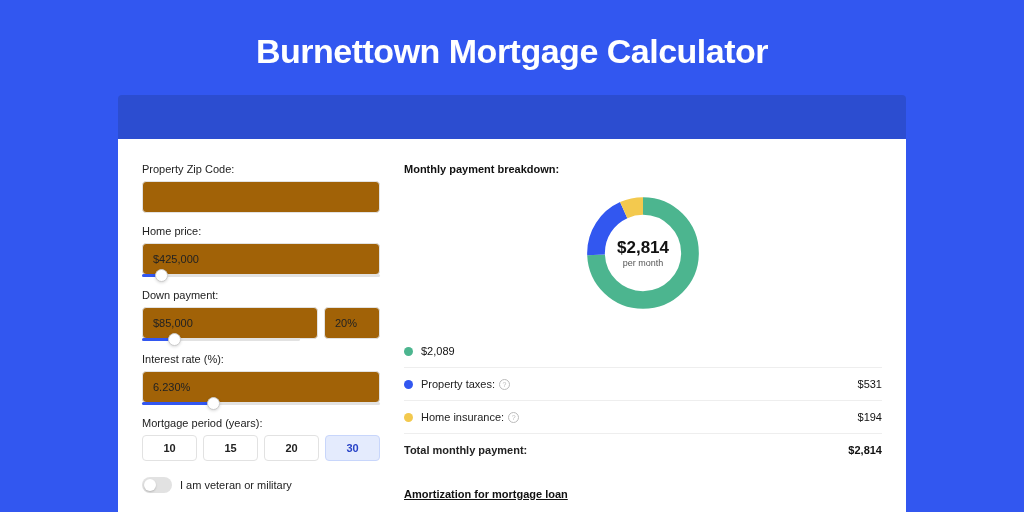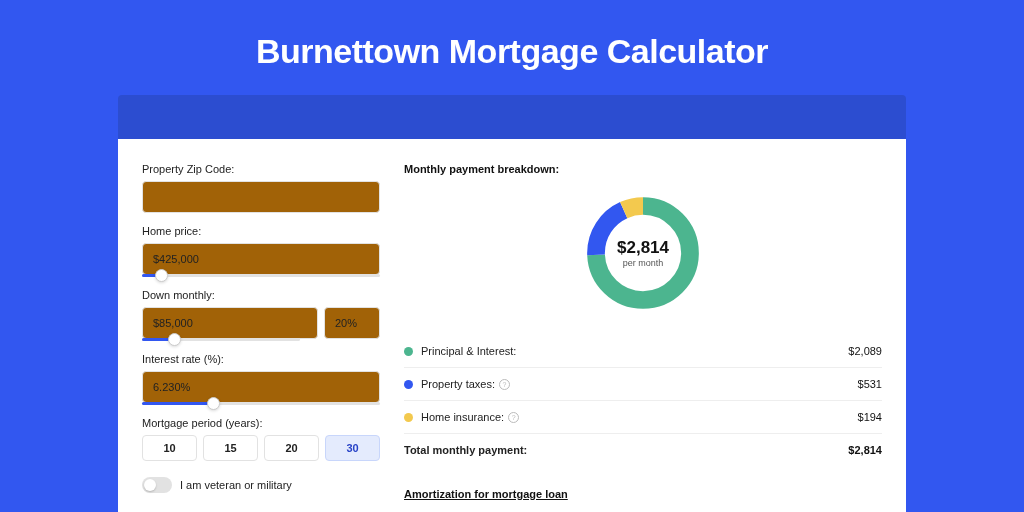--- a/index.html
+++ b/index.html
@@ -57,21 +57,21 @@
     <div class="form-group">
       <label class="label">Home price:</label>
       <input class="text-input" value="$425,000" style="">
       <div class="slider-track">
         <div class="slider-fill" id="hp-fill" style="width: 8%;"></div>
         <div class="slider-thumb" id="hp-thumb" style="left: calc(8% - 6px);"></div>
       </div>
     </div>
 
     <div class="form-group">
-      <label class="label">Down monthly:</label>
+      <label class="label">Down payment:</label>
       <div class="dp-row">
         <input class="text-input" value="$85,000" style="">
         <input class="text-input dp-pct" value="20%" style="">
       </div>
       <div class="slider-track" style="width:158px">
         <div class="slider-fill" id="dp-fill" style="width: 20%;"></div>
         <div class="slider-thumb" id="dp-thumb" style="left: calc(20% - 6px);"></div>
       </div>
     </div>
 
@@ -116,21 +116,20 @@
         <div class="donut-center">
           <div class="donut-val">$2,814</div>
           <div class="donut-label">per month</div>
         </div>
       </div>
     </div>
 
     <div id="legend">
         <div class="legend-row">
           <span class="dot" style="background: rgb(76, 181, 143);"></span>
-          <span class="legend-label">Principal &amp; Interest:</span>
           <span class="legend-val">$2,089</span>
         </div>
         <div class="legend-row">
           <span class="dot" style="background: rgb(50, 87, 240);"></span>
           <span class="legend-label">Property taxes: <span class="info-icon">?</span></span>
           <span class="legend-val">$531</span>
         </div>
         <div class="legend-row">
           <span class="dot" style="background: rgb(243, 201, 78);"></span>
           <span class="legend-label">Home insurance: <span class="info-icon">?</span></span>

